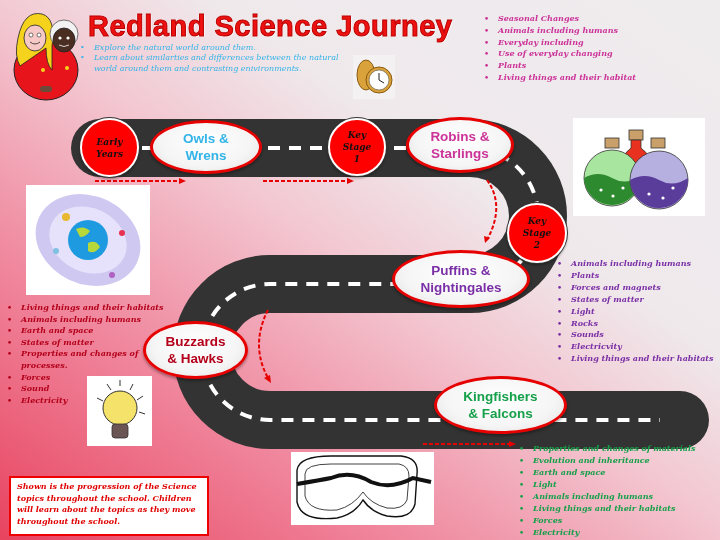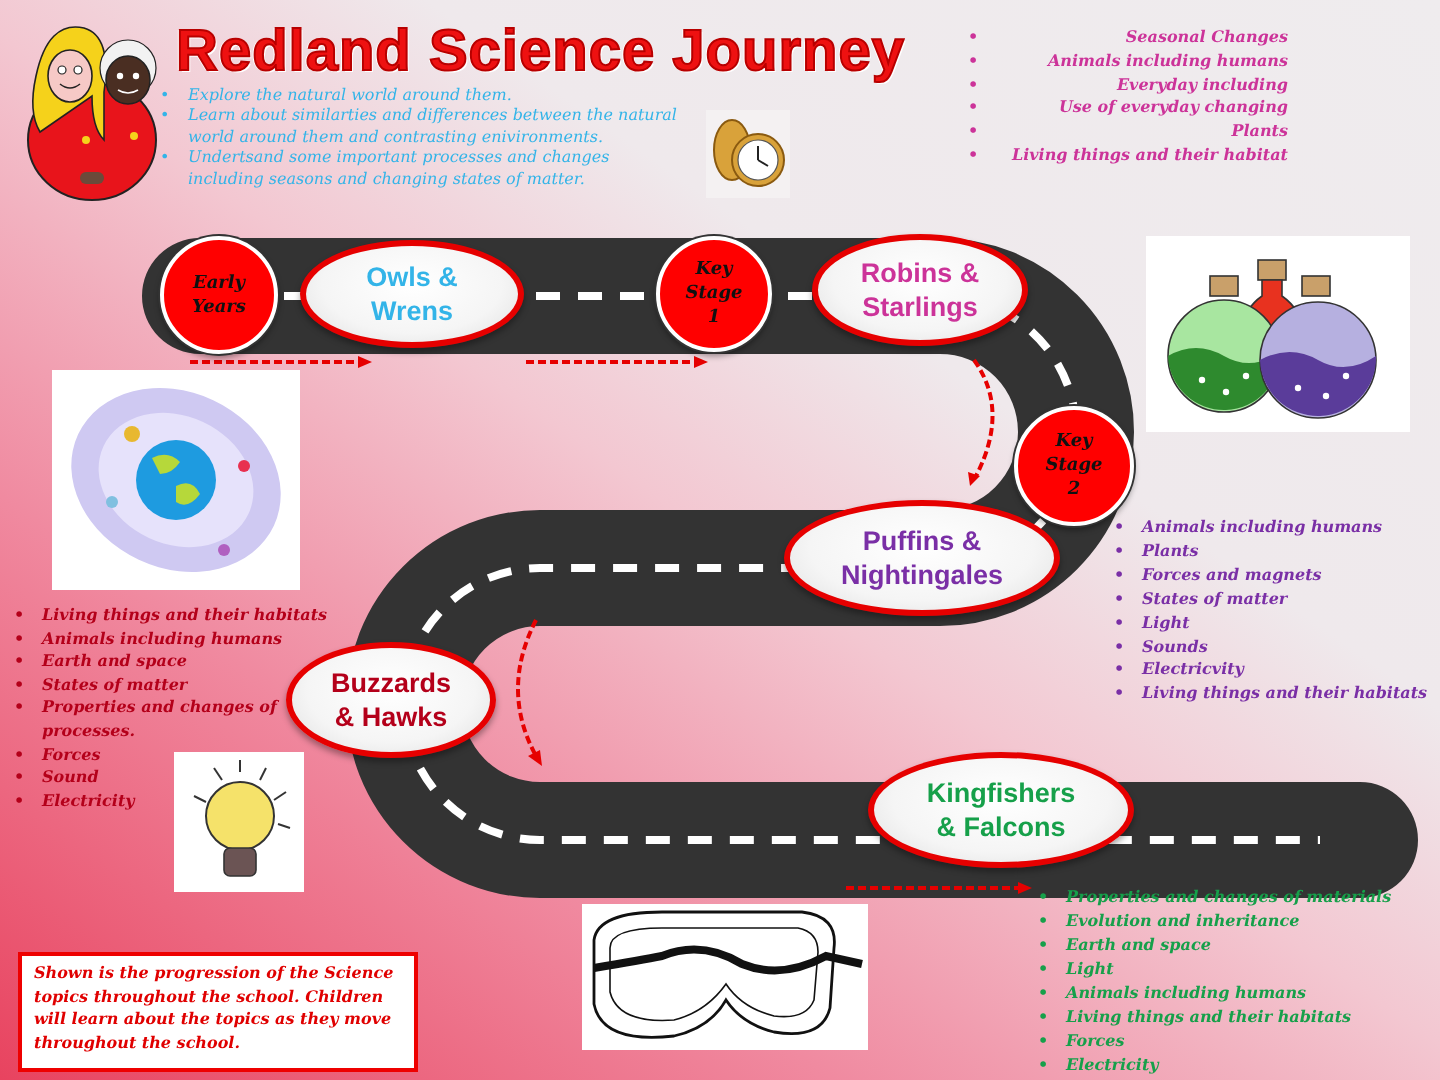--- a/index.html
+++ b/index.html
@@ -33,21 +33,21 @@
     font-family: "DejaVu Serif", serif; font-style: italic; font-weight: normal;
     font-size: 8px; line-height: 10.4px; color: #33b4e8;
   }
   .intro li { margin-bottom: 0; }
 
   .ks1 {
     left: 484px; top: 13px; width: 160px;
     font-family: "DejaVu Serif", serif; font-style: italic; font-weight: bold;
     font-size: 8px; line-height: 11.8px; color: #cc3399;
   }
-  .ks1 li { padding-left: 20px; text-align: right; }
+  .ks1 li { padding-left: 20px; }
 
   .ks2 {
     left: 557px; top: 258px; width: 163px;
     font-family: "DejaVu Serif", serif; font-style: italic; font-weight: bold;
     font-size: 8px; line-height: 11.9px; color: #7a2fa6;
   }
   .ks2 li { padding-left: 14px; }
 
   .upper {
     left: 7px; top: 302px; width: 170px;
@@ -140,21 +140,20 @@
     <circle cx="61" cy="60" r="2" fill="#f5d21b"></circle>
     <rect x="34" y="78" width="12" height="6" rx="3" fill="#6b4a3a"></rect>
   </svg>
 </div>
 
 <div class="abs title">Redland Science Journey</div>
 
 <ul class="abs bl intro">
   <li>Explore the natural world around them.</li>
   <li>Learn about similarties and differences between the natural world around them and contrasting enivironments.</li>
-  <li>Undertsand some important processes and changes including seasons and changing states of matter.</li>
 </ul>
 
 <div class="abs pic" style="left:353px;top:55px;width:42px;height:44px;background:#f4f1f2;">
   <svg width="42" height="44" viewBox="0 0 42 44">
     <ellipse cx="13" cy="20" rx="9" ry="15" fill="#d9a23a" stroke="#8a5a10" stroke-width="1"></ellipse>
     <circle cx="26" cy="25" r="13" fill="#d9a23a" stroke="#8a5a10" stroke-width="1"></circle>
     <circle cx="26" cy="25" r="10" fill="#ffffff" stroke="#555" stroke-width="0.6"></circle>
     <line x1="26" y1="25" x2="26" y2="18" stroke="#222" stroke-width="1"></line>
     <line x1="26" y1="25" x2="31" y2="28" stroke="#222" stroke-width="1"></line>
   </svg>
@@ -202,20 +201,21 @@
       <circle cx="30" cy="66" r="3" fill="#80c0e0"></circle>
   </svg>
 </div>
 
 <ul class="abs bl ks2">
   <li>Animals including humans</li>
   <li>Plants</li>
   <li>Forces and magnets</li>
   <li>States of matter</li>
   <li>Light</li>
+  <li>Rocks</li>
   <li>Sounds</li>
   <li>Electricvity</li>
   <li>Living things and their habitats</li>
 </ul>
 
 <ul class="abs bl upper">
   <li>Living things and their habitats</li>
   <li>Animals including humans</li>
   <li>Earth and space</li>
   <li>States of matter</li>

